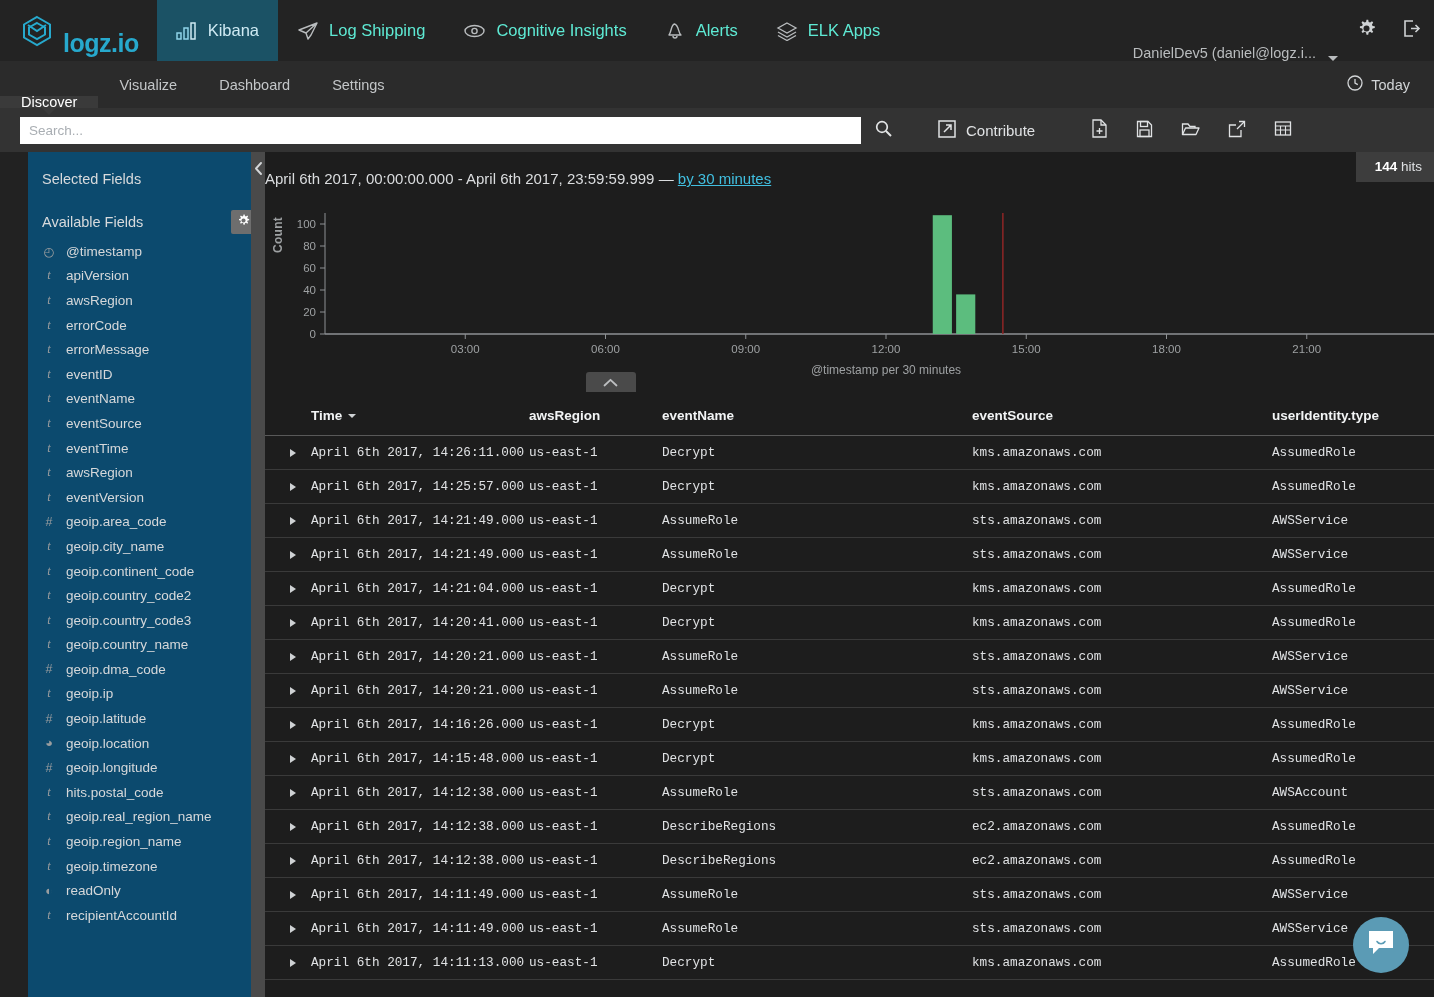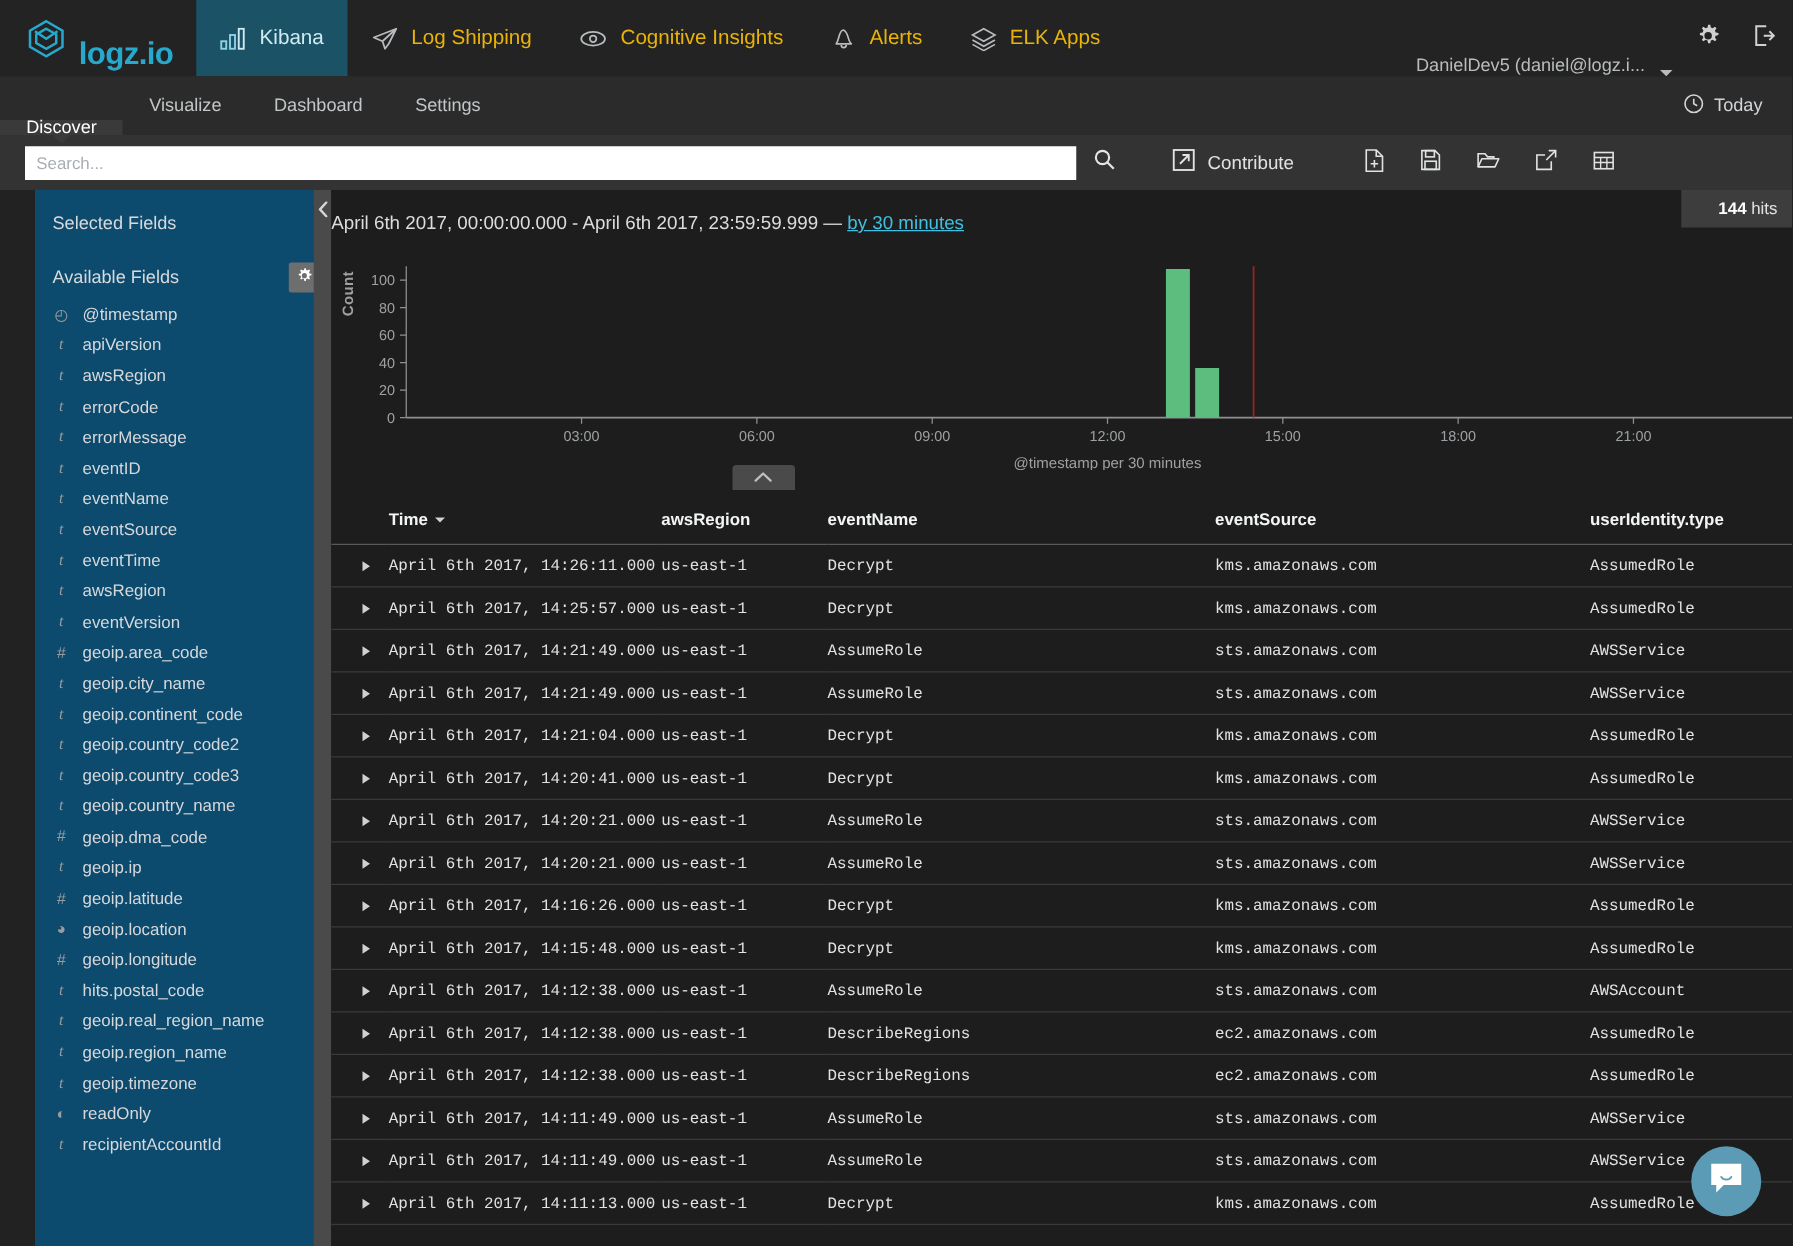--- a/index.html
+++ b/index.html
@@ -17,21 +17,21 @@
     flex: 0 0 61px; position: relative;
   }
   .brand {
     display: flex; align-items: center; gap: 9px; padding: 0 18px 0 20px;
     color: #1fa8c7; height: 61px;
   }
   .brand-mark { width: 34px; height: 34px; }
   .brand-text { font-size: 25px; font-weight: bold; letter-spacing: -0.5px; color: #27a9cd; margin-top: 25px; }
   .navitem {
     display: flex; align-items: center; gap: 10px;
-    padding: 0 19px; color: #eab308; font-size: 16.5px; height: 61px;
+    padding: 0 19px; color: #5eead4; font-size: 16.5px; height: 61px;
     cursor: pointer;
   }
   .navitem.active { background: #1b5265; color: #cfeaf3; }
   .navitem .ico { display: flex; align-items: center; }
   .nav-spacer { flex: 1; }
   .account {
     display: flex; align-items: flex-end; gap: 10px; color: #b9bcbe; font-size: 14.5px;
     padding-right: 6px; cursor: pointer;
   }
   .caret-dn {
@@ -110,21 +110,21 @@
   .collapse-handle {
     position: absolute; right: 0; top: 0; width: 14px; height: 100%;
     background: #4a4a4a; display: flex; align-items: flex-start; justify-content: center;
     padding-top: 9px; cursor: pointer;
   }
 
   
   .main { flex: 1; background: #1d1d1d; position: relative; overflow: hidden; display: flex; flex-direction: column; }
   .hits-badge {
     position: absolute; right: 0; top: 0; background: #3d3d3d; color: #dfe1e3;
-    font-size: 13.5px; padding: 7px 12px 8px 30px; z-index: 6;
+    font-size: 13.5px; padding: 7px 12px 8px 19px; z-index: 6;
   }
   .hits-badge b { color: #ffffff; font-weight: bold; }
 
   .chartwrap { padding-top: 18px; flex: 0 0 auto; position: relative; }
   .range-line {
     color: #dadcde; font-size: 15px; margin-bottom: 14px;
   }
   .range-line a { color: #41bfe0; text-decoration: underline; cursor: pointer; }
   .chartbox { position: relative; height: 175px; margin: 0 16px 0 0; }
   .ylabel {

